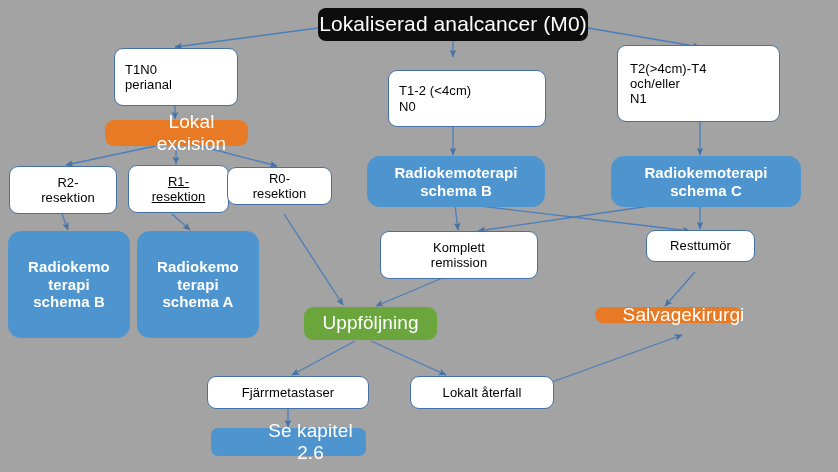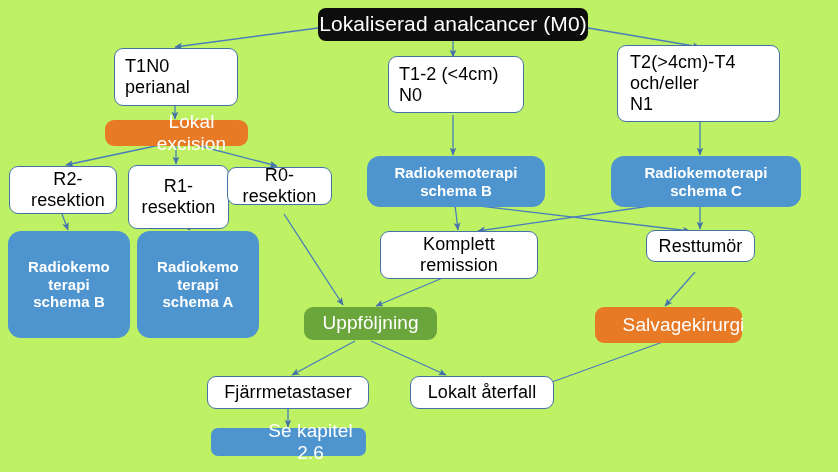--- a/index.html
+++ b/index.html
@@ -4,21 +4,21 @@
 <style>
   html, body {
     margin: 0;
     padding: 0;
     background: #ffffff;
   }
   #canvas {
     position: relative;
     width: 838px;
     height: 472px;
-    background: #bef264;
+    background: #a3a3a3;
     font-family: "Liberation Sans", sans-serif;
     overflow: hidden;
   }
   #edges {
     position: absolute;
     left: 0;
     top: 0;
     width: 838px;
     height: 472px;
     pointer-events: none;
@@ -32,21 +32,21 @@
     text-align: center;
     border-radius: 9px;
     line-height: 1.16;
     white-space: pre-line;
     letter-spacing: 0.1px;
   }
   .node-plain {
     background: #ffffff;
     border: 1.3px solid #4472a8;
     color: #000000;
-    font-size: 18px;
+    font-size: 13px;
   }
   .node-blue {
     background: #4e95cf;
     border: none;
     color: #ffffff;
     font-size: 15px;
     border-radius: 13px;
     font-weight: bold;
   }
   .node-blue-small {
@@ -120,33 +120,33 @@
       <path d="M552,382 L682,335"></path>
       <path d="M288,409 L288,427"></path>
     </g>
   </svg>
 
   <div class="node node-title" style="left:318px; top:8px; width:270px; height:33px;">Lokaliserad analcancer (M0)</div>
 
   <div class="node node-plain node-left" style="left:114px; top:48px; width:124px; height:58px;">T1N0
 perianal</div>
 
-  <div class="node node-plain node-left" style="left:388px; top:56px; width:136px; height:57px;">T1-2 (&lt;4cm)
+  <div class="node node-plain node-left" style="left:388px; top:70px; width:158px; height:57px;">T1-2 (&lt;4cm)
 N0</div>
 
   <div class="node node-plain node-left" style="left:617px; top:45px; width:163px; height:77px;padding-left:12px;">T2(&gt;4cm)-T4
 och/eller
 N1</div>
 
   <div class="node node-orange" style="left:105px; top:120px; width:143px; height:26px;">Lokal excision</div>
 
   <div class="node node-plain" style="left:9px; top:166px; width:108px; height:48px;padding-left:10px;">R2-
 resektion</div>
 
-  <div class="node node-plain" style="left:128px; top:165px; width:101px; height:64px;">R1-
+  <div class="node node-plain" style="left:128px; top:165px; width:101px; height:48px;text-decoration:underline;">R1-
 resektion</div>
 
   <div class="node node-plain" style="left:227px; top:167px; width:105px; height:38px;">R0-
 resektion</div>
 
   <div class="node node-blue" style="left:8px; top:231px; width:122px; height:107px;">Radiokemo
 terapi
 schema B</div>
 
   <div class="node node-blue" style="left:137px; top:231px; width:122px; height:107px;">Radiokemo
@@ -159,21 +159,21 @@
   <div class="node node-blue" style="left:611px; top:156px; width:190px; height:51px;">Radiokemoterapi
 schema C</div>
 
   <div class="node node-plain" style="left:646px; top:230px; width:109px; height:32px;">Resttumör</div>
 
   <div class="node node-plain" style="left:380px; top:231px; width:158px; height:48px;">Komplett
 remission</div>
 
   <div class="node node-green" style="left:304px; top:307px; width:133px; height:33px;">Uppföljning</div>
 
-  <div class="node node-orange" style="left:595px; top:307px; width:147px; height:36px;">Salvagekirurgi</div>
+  <div class="node node-orange" style="left:595px; top:307px; width:147px; height:16px;">Salvagekirurgi</div>
 
   <div class="node node-plain" style="left:410px; top:376px; width:144px; height:33px;">Lokalt återfall</div>
 
   <div class="node node-plain" style="left:207px; top:376px; width:162px; height:33px;">Fjärrmetastaser</div>
 
   <div class="node node-blue-small" style="left:211px; top:428px; width:155px; height:28px;padding-left:44px;">Se kapitel 2.6</div>
 
 </div>
 
 </body></html>

